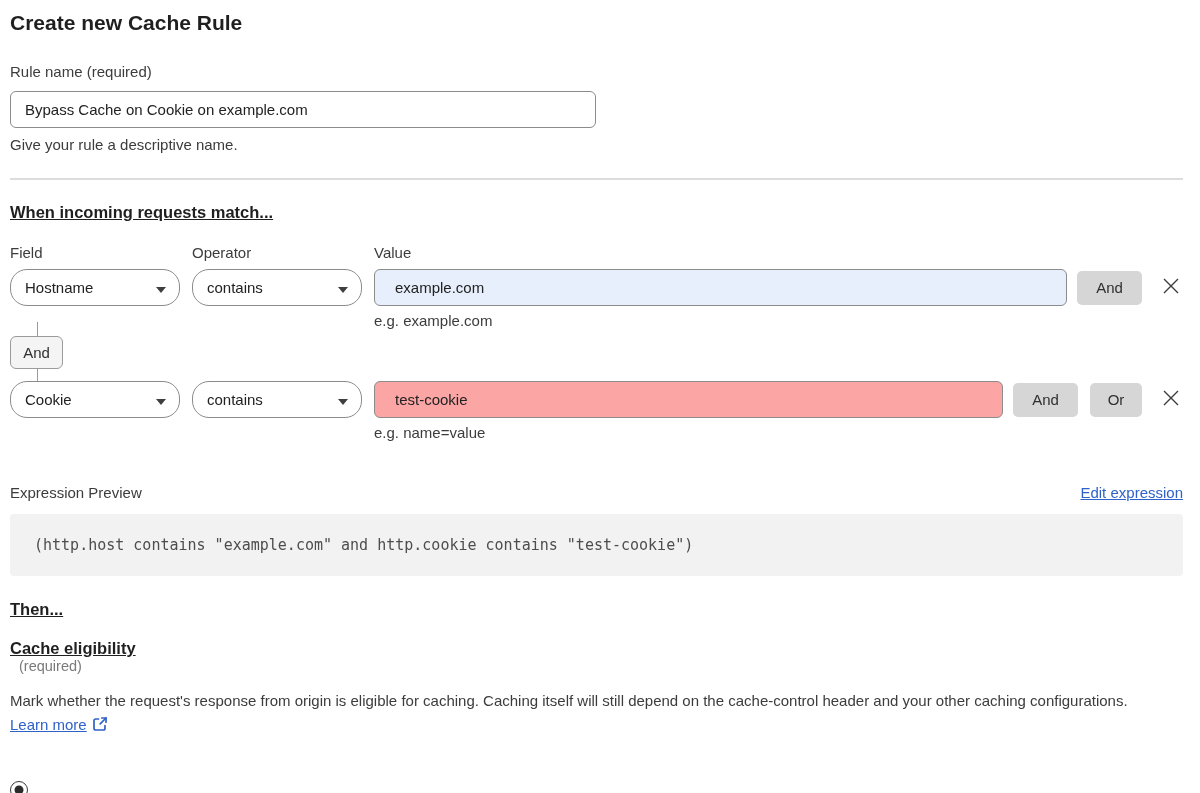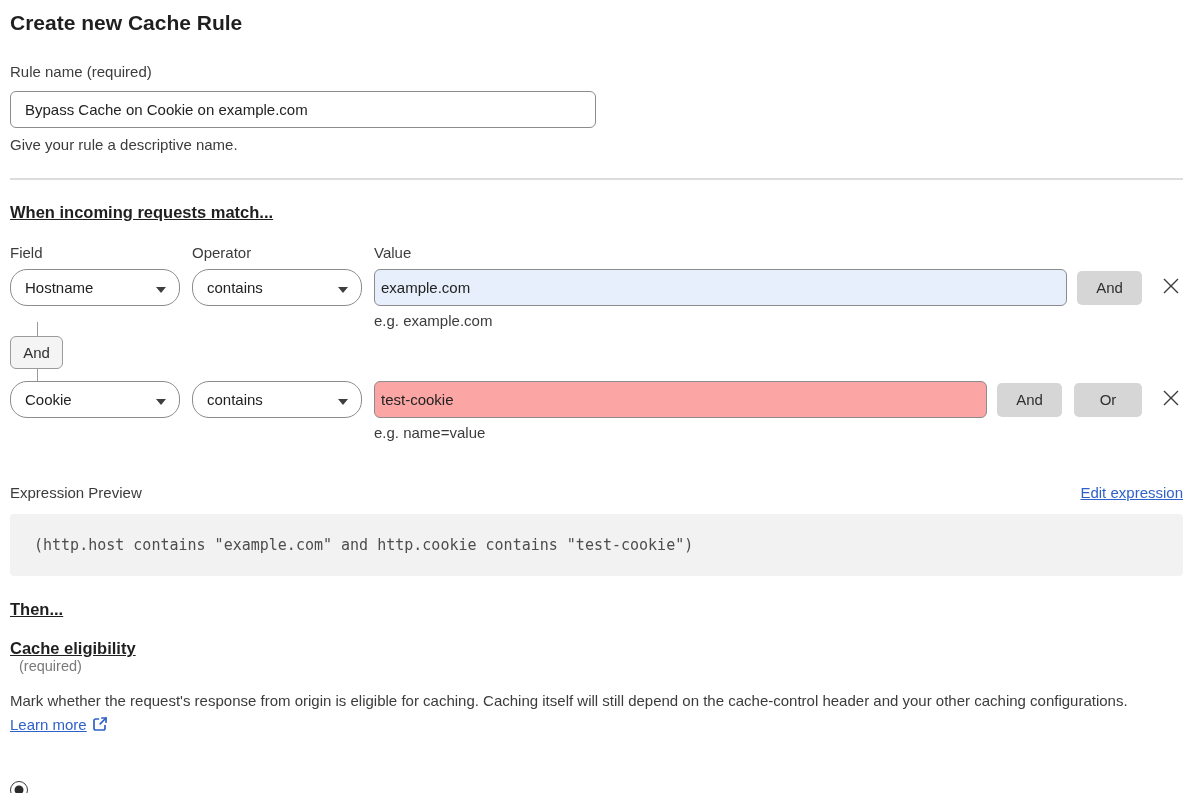--- a/index.html
+++ b/index.html
@@ -37,32 +37,32 @@
   .builder-row { display: flex; align-items: center; margin-top: 8px; height: 37px; }
   .select {
     width: 170px; height: 37px; margin-right: 12px;
     border: 1px solid #8c8c8c; border-radius: 17px;
     display: flex; align-items: center; justify-content: space-between;
     padding: 0 13px 0 14px; font-size: 15px; color: #222; background: #fff;
     cursor: pointer; flex-shrink: 0;
   }
   .value-input {
     flex: 1; height: 37px; border: 1px solid #8c8c8c; border-radius: 6px;
-    padding: 0 6px; font-family: "Liberation Sans", sans-serif;
+    padding: 0 20px; font-family: "Liberation Sans", sans-serif;
     font-size: 15px; color: #222; outline: none; min-width: 0;
   }
   .value-input.highlight { background: #e7effc; }
   .value-input.plain { background: #fca5a5; }
   .logic-btn {
     height: 34px; border: none; border-radius: 5px; background: #d6d6d6;
     font-family: "Liberation Sans", sans-serif; font-size: 15px; color: #303030;
     cursor: pointer; flex-shrink: 0;
   }
   .logic-btn.and { width: 65px; margin-left: 10px; }
-  .logic-btn.or  { width: 68px; margin-left: 12px; }
+  .logic-btn.or  { width: 52px; margin-left: 12px; }
   .remove-btn {
     width: 24px; height: 24px; margin-left: 17px; border: none; background: transparent;
     display: flex; align-items: center; justify-content: center; cursor: pointer; flex-shrink: 0;
   }
   .row-hint { margin-top: 6px; margin-left: 364px; font-size: 15px; color: #3c3c3c; }
 
   
   .connector { position: relative; height: 52px; }
   .connector::before {
     content: ""; position: absolute; left: 27px; top: -7px; bottom: 0;

